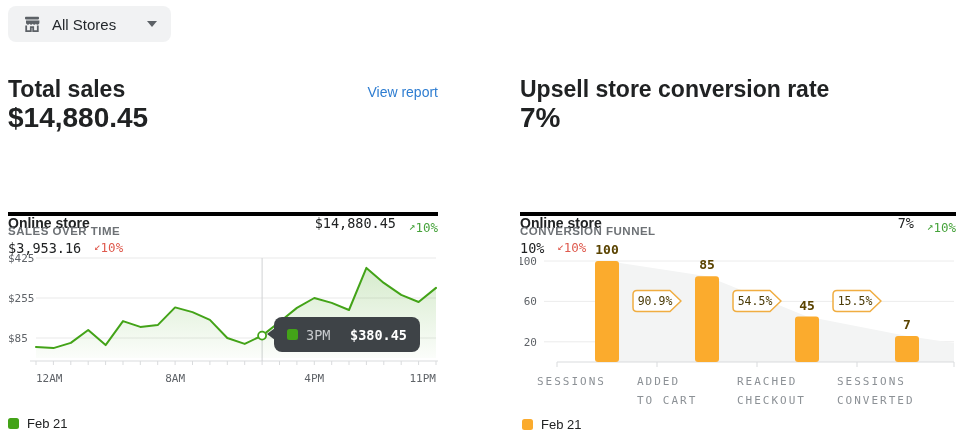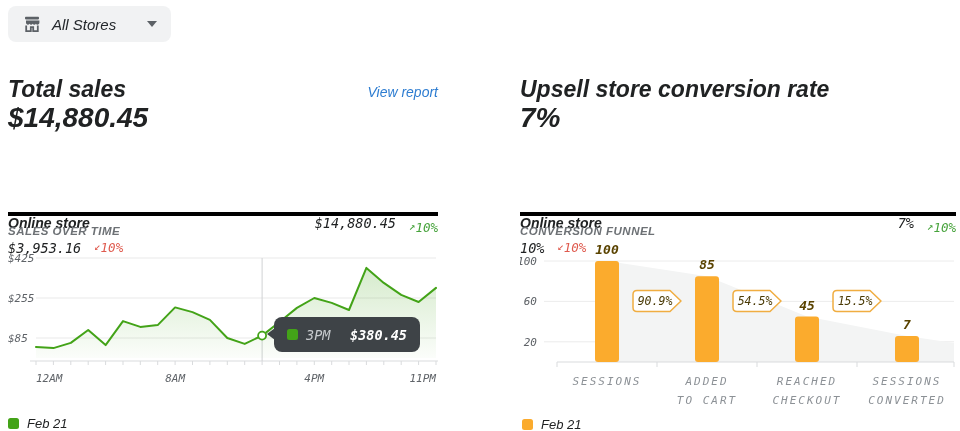--- a/index.html
+++ b/index.html
@@ -1,17 +1,17 @@
 <!DOCTYPE html>
 <html><head>
 <meta charset="utf-8">
 <style>
   html,body{margin:0;padding:0;width:960px;height:431px;overflow:hidden;background:#fff;
     font-family:"Liberation Sans",sans-serif;color:#202223;}
-  .stage{position:relative;width:960px;height:431px;background:#fff;font-style:italic;}
+  .stage{position:relative;width:960px;height:431px;background:#fff;}
   
   .pill{position:absolute;top:6px;height:36px;background:#f1f2f3;border-radius:8px;
     display:flex;align-items:center;cursor:pointer;box-sizing:border-box;}
   .pill-store{left:8px;width:163px;padding:0 14px;}
   .pill-date{left:180px;width:182px;padding:0 14px;}
   .pill-label{font-size:15px;color:#24282c;margin:0 10px;}
   .chev{width:0;height:0;border-left:5px solid transparent;border-right:5px solid transparent;
     border-top:6px solid #5c6166;margin-left:auto;}
   .pill-date .pill-label{margin-left:2px;}
   .icon-right{margin-left:auto;display:flex;}
@@ -42,21 +42,21 @@
   .tooltip{position:absolute;left:266px;top:257px;width:146px;height:35px;background:#3e4347;border-radius:8px;
     display:flex;align-items:center;padding:0 13px;box-sizing:border-box;gap:8px;
     font-family:"DejaVu Sans Mono",monospace;font-size:13.5px;}
   .tooltip:before{content:"";position:absolute;left:-7px;top:11px;width:0;height:0;
     border-top:6px solid transparent;border-bottom:6px solid transparent;border-right:8px solid #3e4347;}
   .tooltip .sw{width:11px;height:11px;border-radius:2.5px;flex:0 0 auto;}
   .tt-label{color:#c8cbce;}
   .tt-value{margin-left:auto;color:#fff;font-weight:700;}
   
   .funnel-cats{position:absolute;left:0;top:312px;height:40px;}
-  .funnel-cat{position:absolute;width:140px;margin-left:-70px;text-align:center;
+  .funnel-cat{position:absolute;width:140px;margin-left:-70px;text-align:left;
     font-family:"DejaVu Sans Mono",monospace;font-size:11px;letter-spacing:2px;color:#8c9196;line-height:1.75;}
 </style>
 </head>
 <body>
 
 <div class="stage">
 
   <div class="pill pill-store">
     <svg width="20" height="20" viewBox="0 0 20 20">
       <rect x="3" y="2.8" width="14" height="2.6" rx="0.8" fill="#5c6166"></rect>

